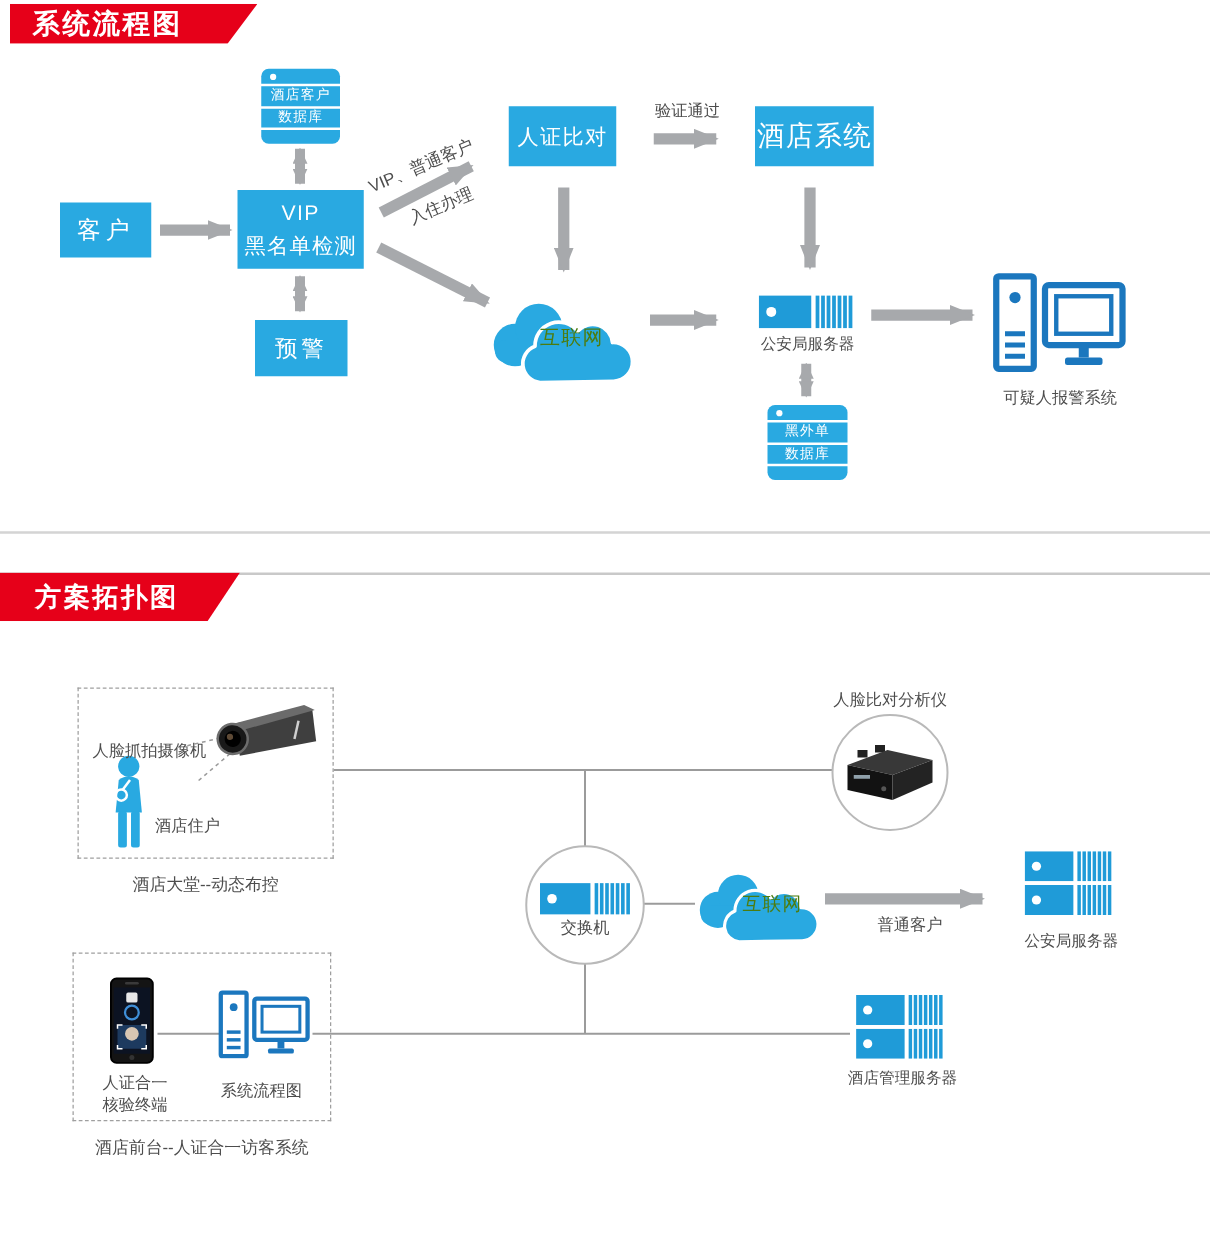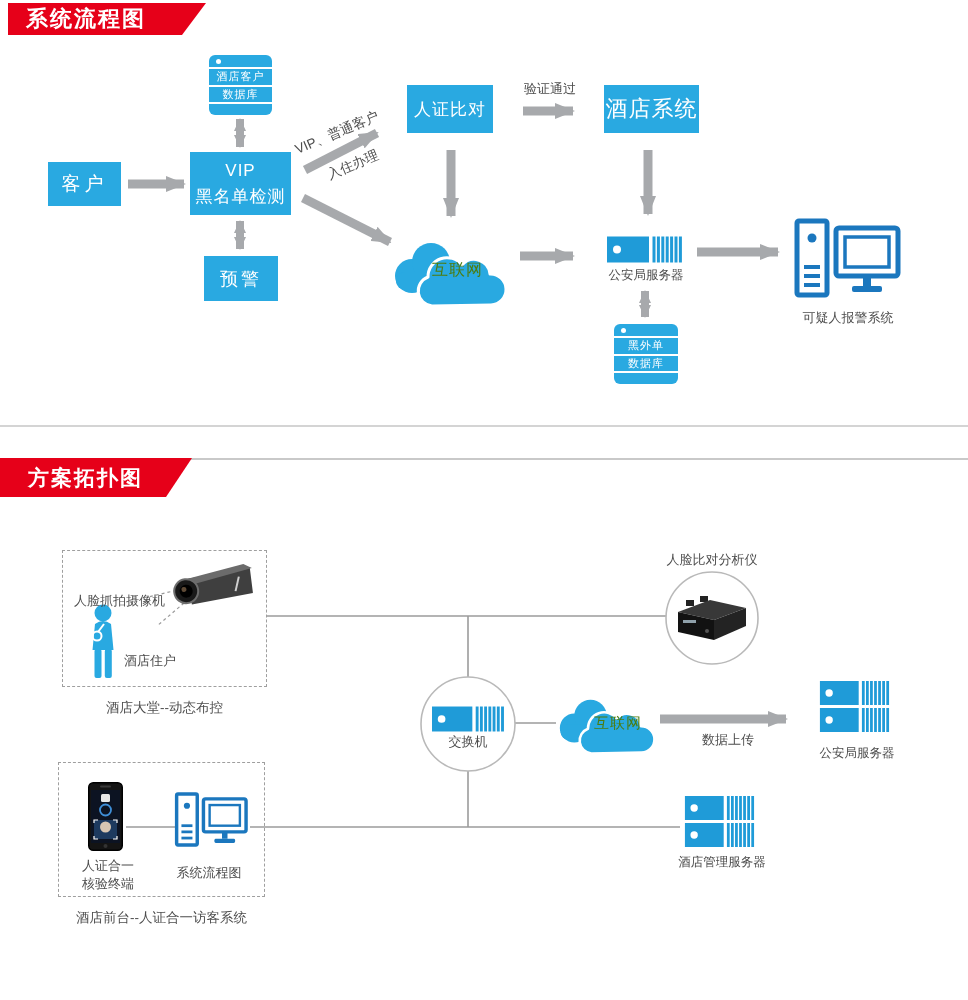--- a/index.html
+++ b/index.html
@@ -255,21 +255,21 @@
   <div class="lbl" style="left:74px; top:556px;margin-top:36px;">人脸抓拍摄像机</div>
   <div class="lbl" style="left:124px; top:652px;">酒店住户</div>
   <div class="lbl lbl-c" style="left:62px; top:699px; width:205px; font-size:13.5px;">酒店大堂--动态布控</div>
 
   <div class="lbl lbl-c" style="left:652px; top:551px; width:120px;">人脸比对分析仪</div>
 
   <div class="lbl lbl-c" style="left:428px; top:733px; width:80px;">交换机</div>
 
   <div class="cloud-txt" style="left:594px; top:714px; font-size:15px;">互联网</div>
 
-  <div class="lbl lbl-c" style="left:688px; top:731px; width:80px;">数据上传</div>
+  <div class="lbl lbl-c" style="left:688px; top:731px; width:80px;">普通客户</div>
 
   <div class="lbl lbl-c" style="left:807px; top:745px; width:100px; font-size:12.5px;">公安局服务器</div>
 
   <div class="lbl lbl-c" style="left:670px; top:854px; width:104px; font-size:12.5px;">酒店管理服务器</div>
 
   <div class="dashbox" style="left:58px; top:762px; width:207px; height:135px;"></div>
   <div class="lbl lbl-c" style="left:80px; top:857px; width:56px; line-height:1.35; white-space:normal;">
     <span>人证合一</span><br>
     <span>核验终端</span>
   </div>

